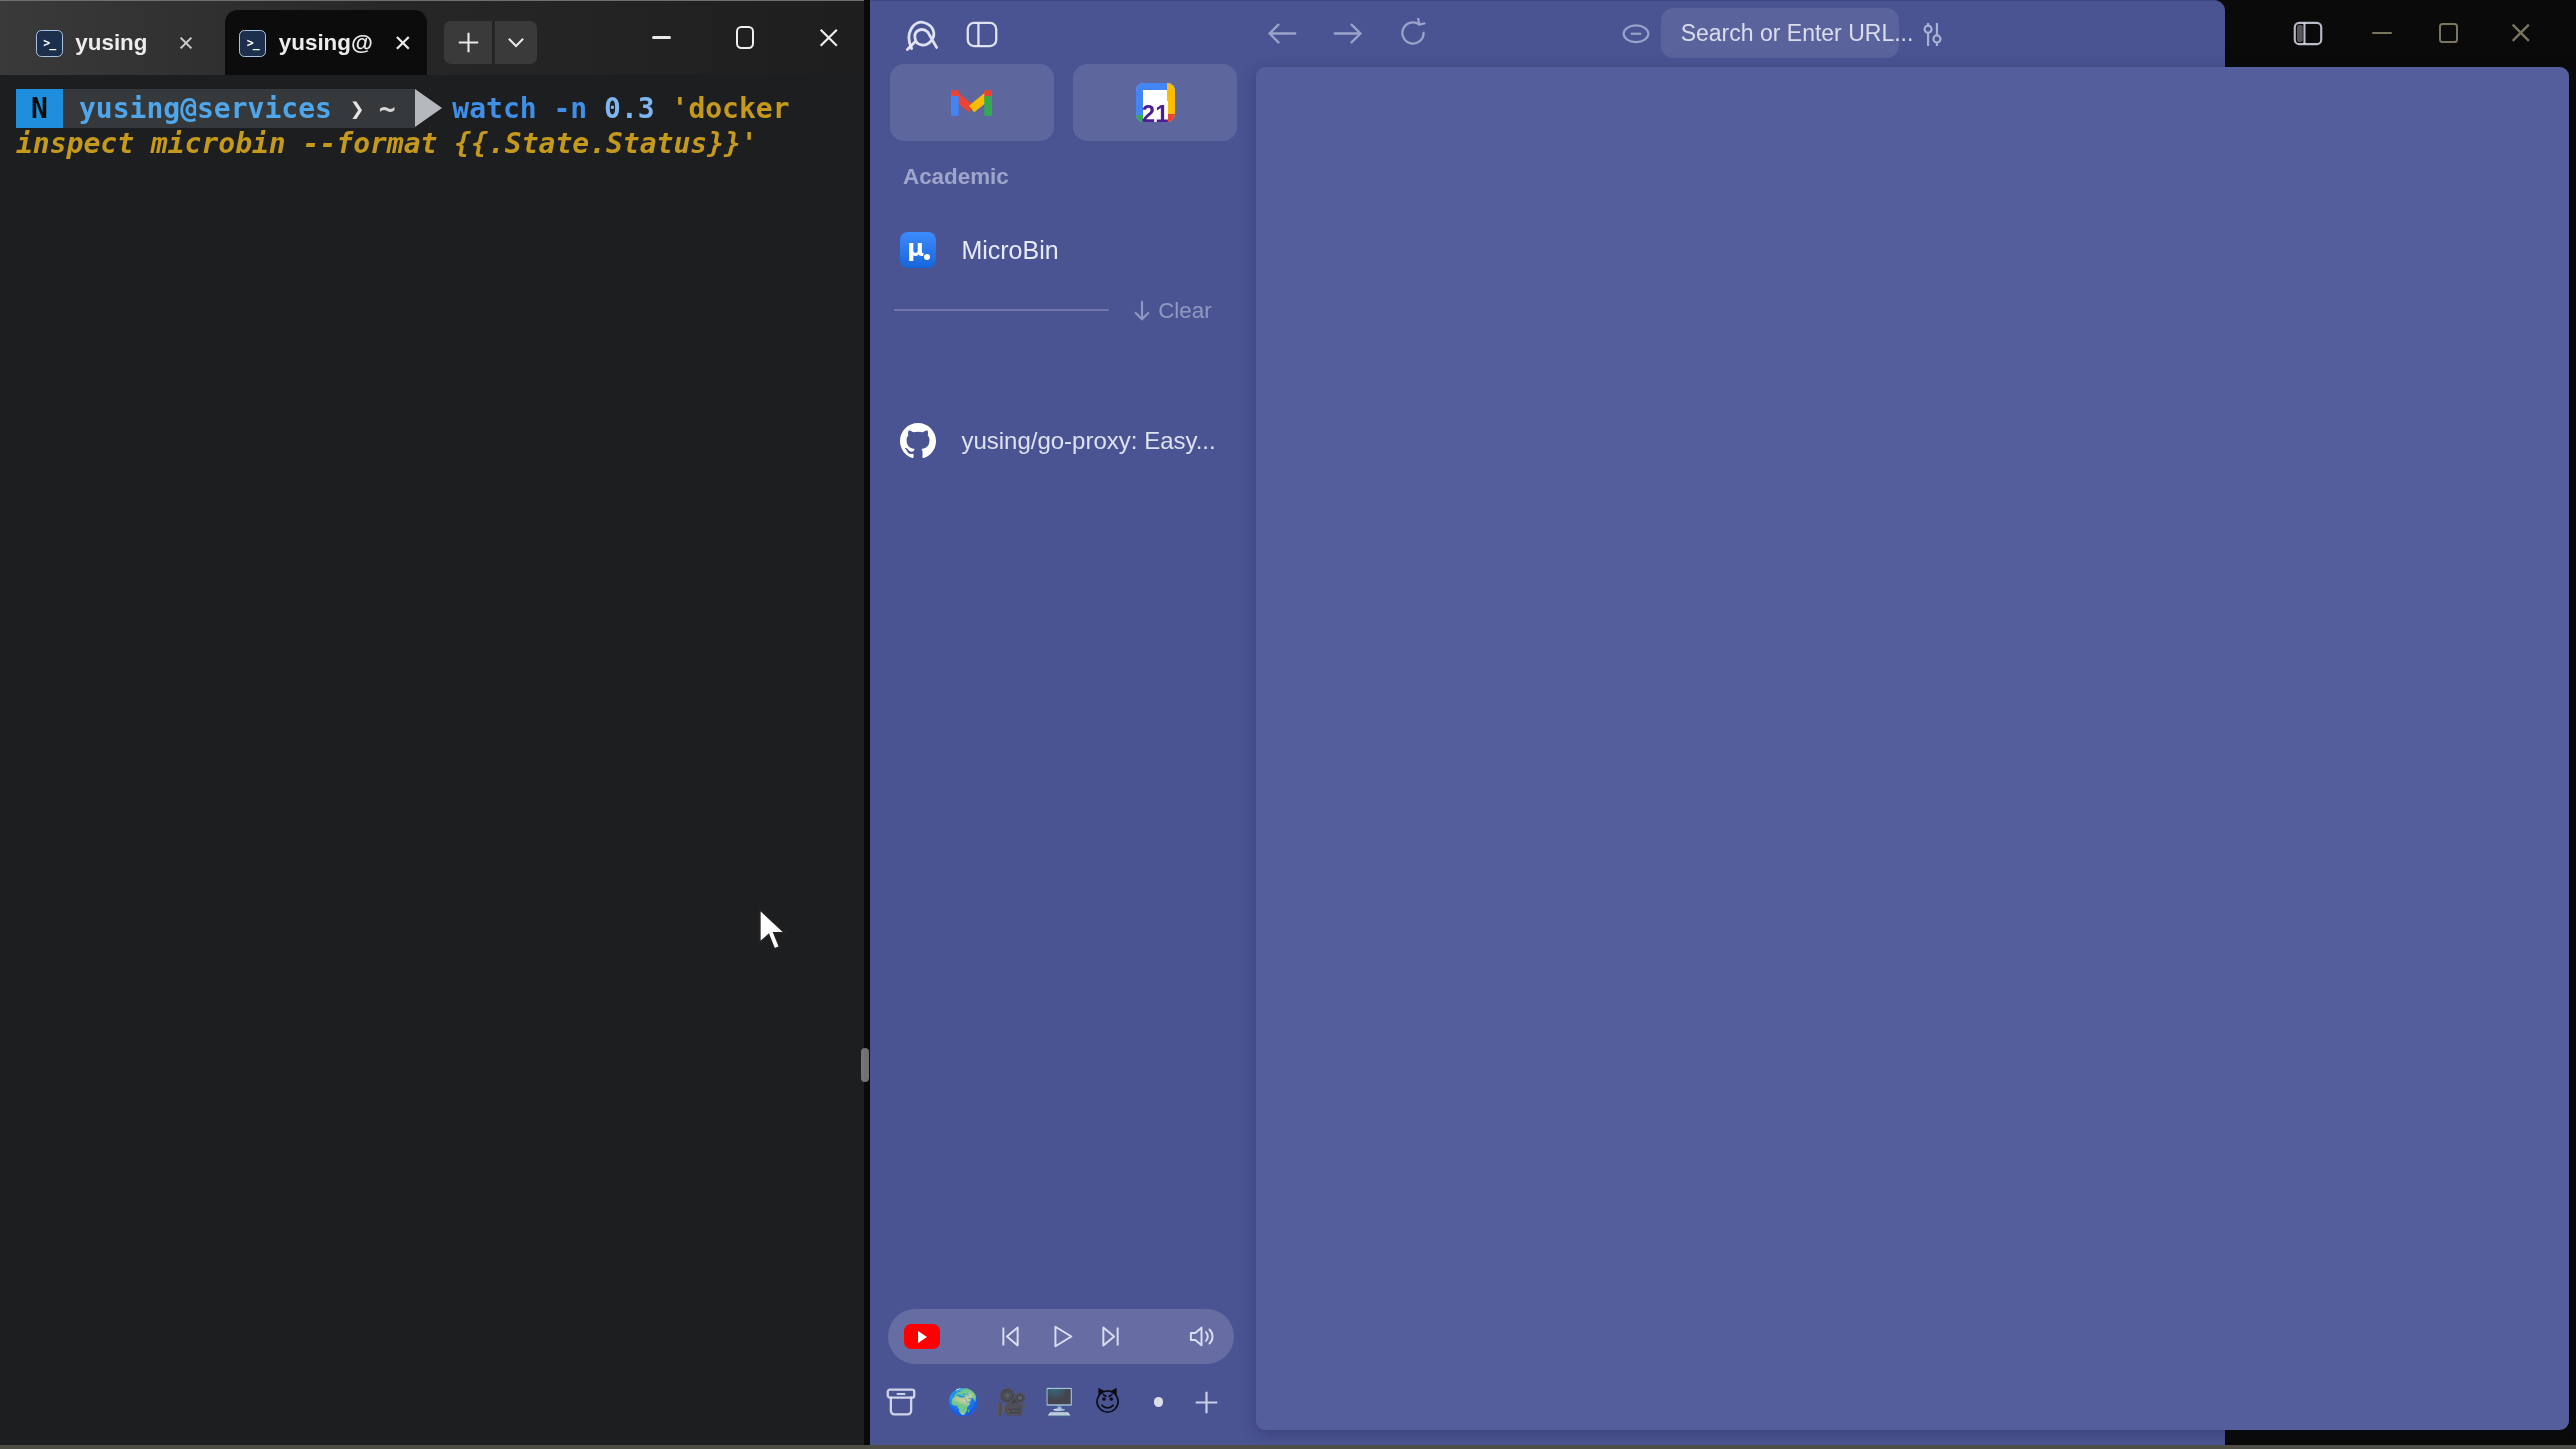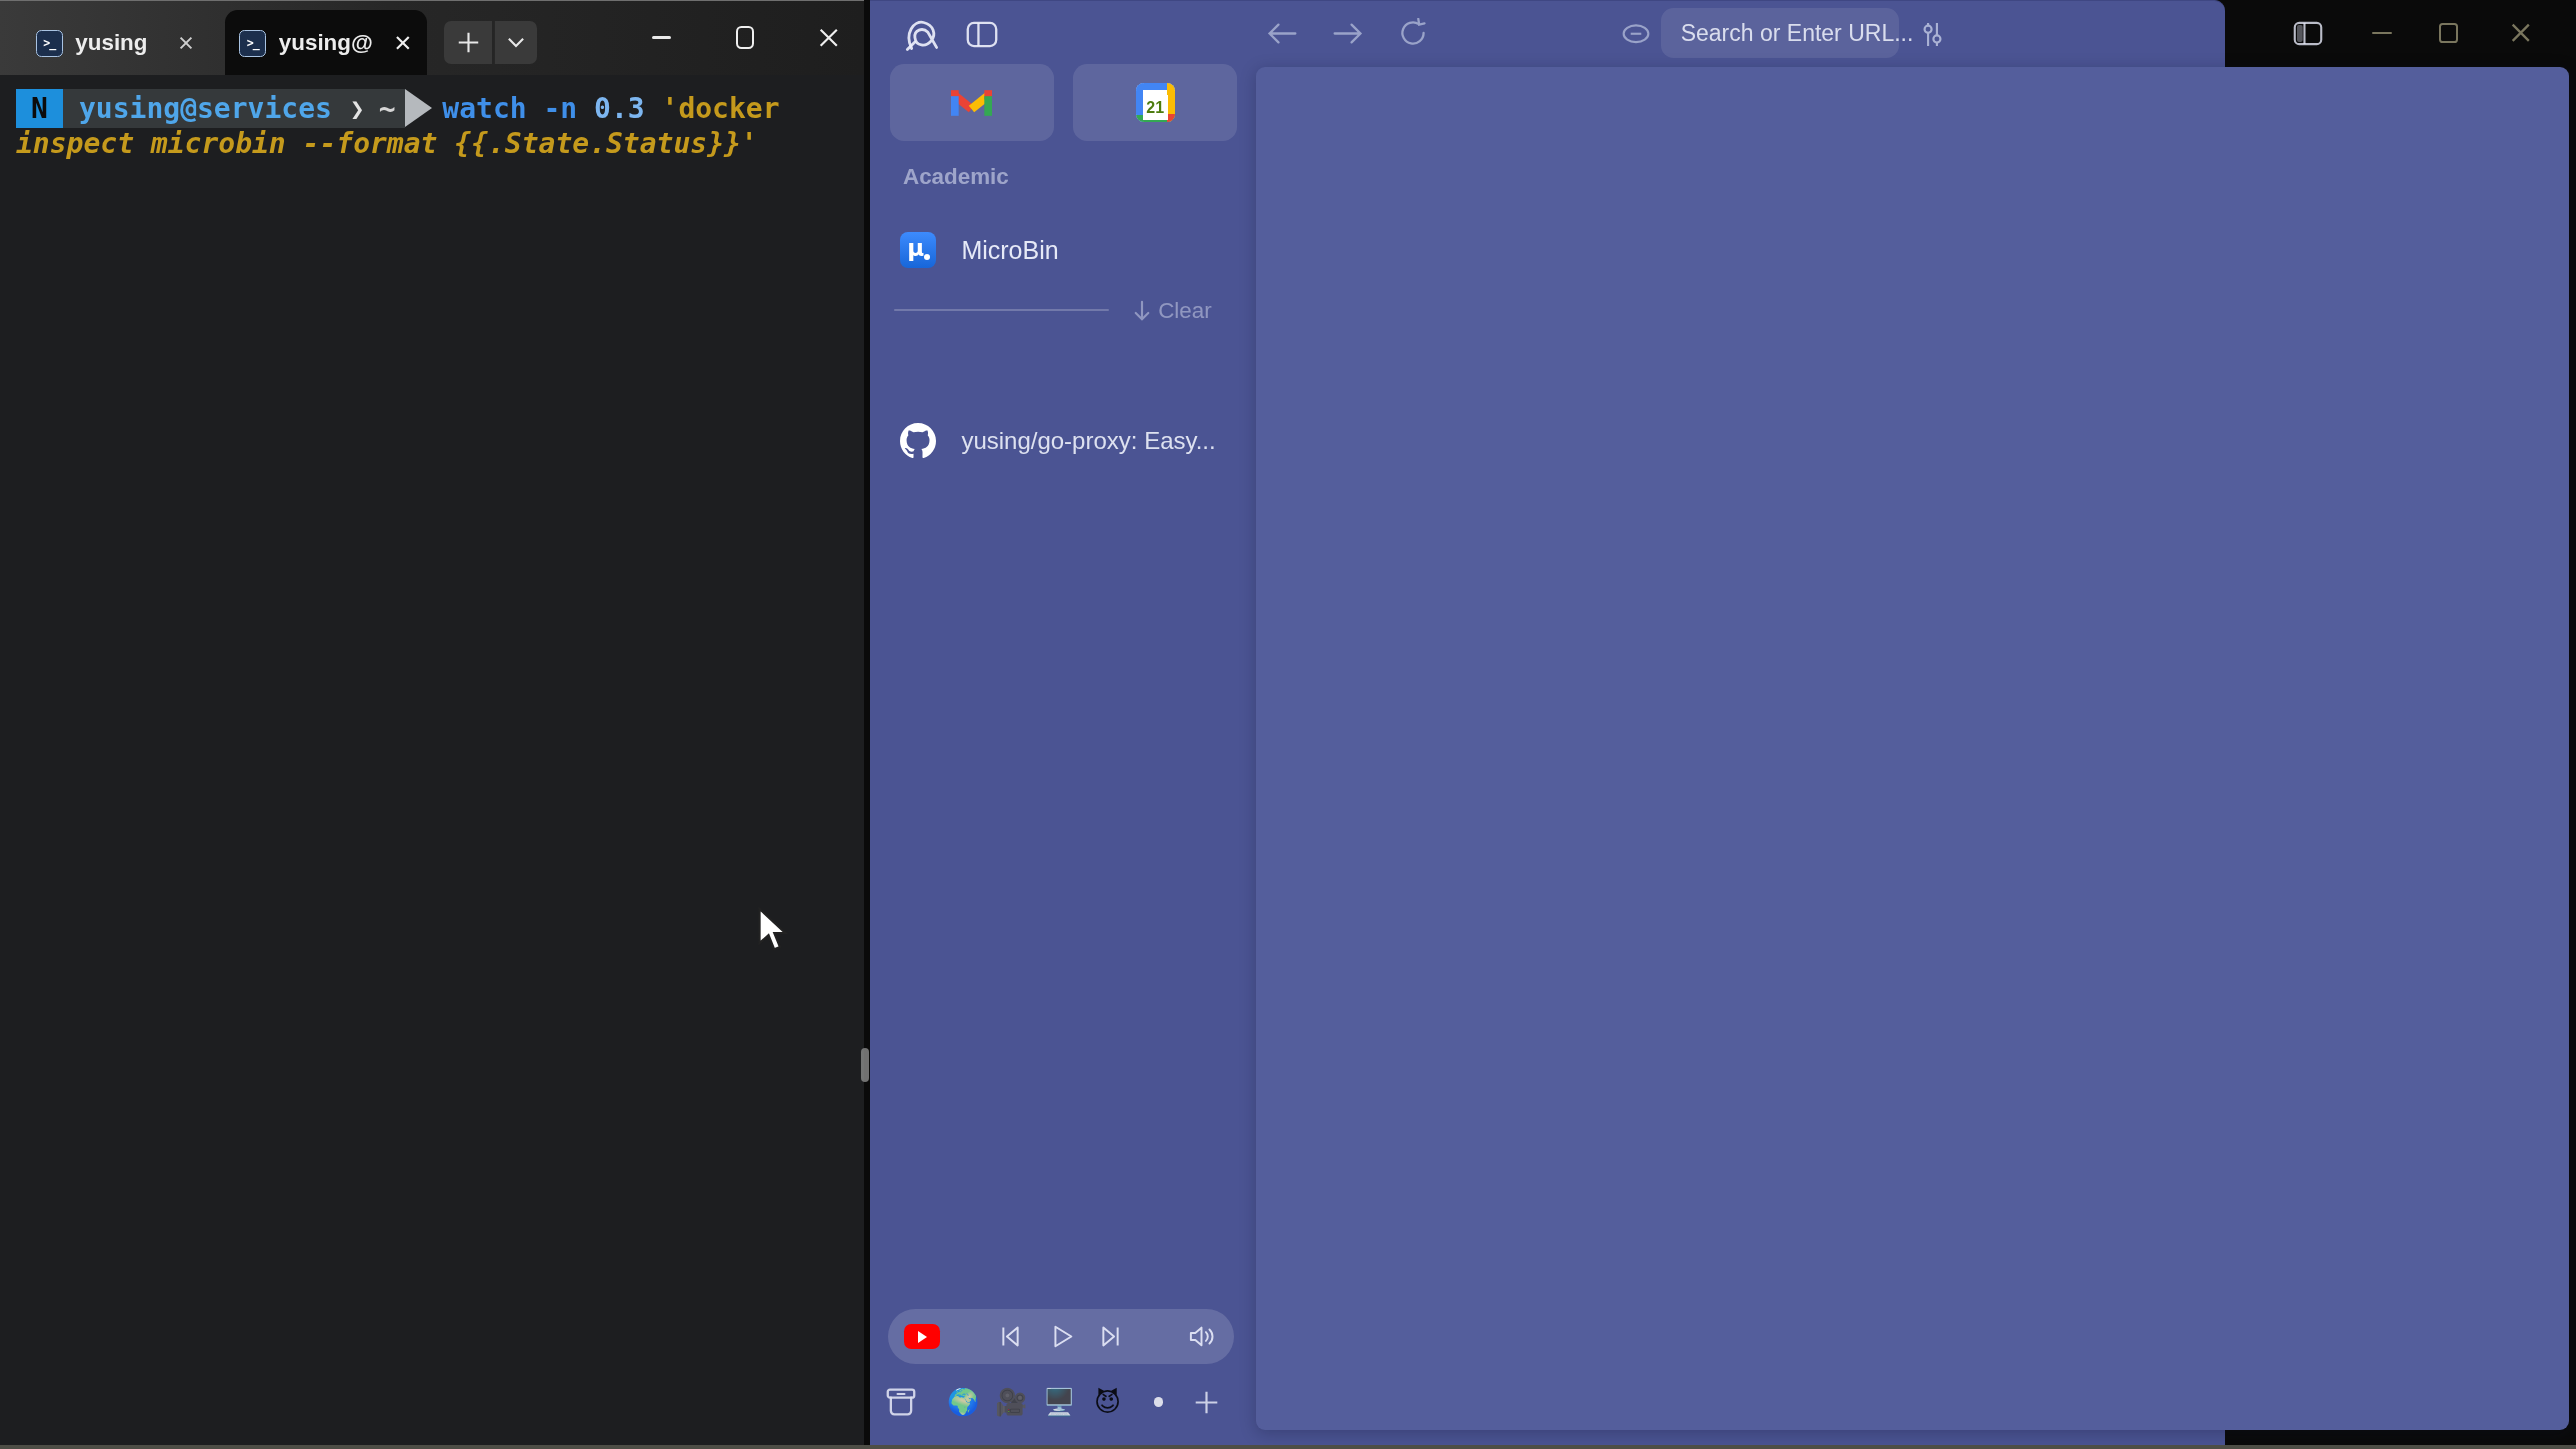--- a/index.html
+++ b/index.html
@@ -25,21 +25,21 @@
             border-radius:0 7.2px 7.2px 0;border-left:1.8px solid #272727;display:flex;align-items:center;justify-content:center;box-sizing:border-box;}
   .t-winctl{position:absolute;top:0;height:73px;width:61px;display:flex;align-items:center;justify-content:center;}
   .t-min{left:631px;} .t-max{left:714px;} .t-close{left:798px;}
   .t-minbar{width:19.7px;height:2.7px;background:#e9e9e9;border-radius:1.8px;}
   .t-maxbox{width:18px;height:23px;border:2.2px solid #efefef;border-radius:5.4px;box-sizing:border-box;}
 
   .t-body{position:absolute;left:0;top:75px;width:100%;height:1374px;background:#1d1e20;
           font-family:"DejaVu Sans Mono","Liberation Mono",monospace;font-weight:bold;font-size:28px;}
   .prompt-line{position:absolute;left:16px;top:14.3px;height:39px;display:flex;align-items:stretch;}
   .p-badge{width:47px;background:#1d8fdc;color:#0c0c0c;display:flex;align-items:center;justify-content:center;}
-  .p-seg{background:#35393b;display:flex;align-items:center;padding:0 2px 0 16px;}
+  .p-seg{background:#35393b;display:flex;align-items:center;padding:0 12px 0 16px;}
   .p-user{color:#4fa6ea;white-space:pre;}
   .p-chev{color:#e4e4e4;font-size:24px;padding:0 14.3px 0 18px;}
   .p-cwd{color:#d6d6d6;padding-right:7.2px;}
   .p-tri{width:0;height:0;border-top:19.7px solid transparent;border-bottom:19.7px solid transparent;border-left:27px solid #b5b9bd;}
   .cmd{display:flex;align-items:center;padding-left:10.7px;justify-content:center;}
   .cmd span{white-space:pre;}
   .c-blue{color:#3f8fe9;} .c-lblue{color:#7db6f0;} .c-gold{color:#c59a1c;}
   .cmd-line2{position:absolute;left:16px;top:52px;white-space:pre;font-style:italic;}
 
   #mouse-cursor{position:absolute;left:756px;top:832px;}
@@ -59,22 +59,22 @@
   .card{position:absolute;top:63px;width:164px;height:77px;border-radius:14.3px;background:rgba(255,255,255,0.11);
         display:flex;align-items:center;justify-content:center;}
   #card-gmail{left:19.7px;} #card-calendar{left:203px;}
 
   .gcal{position:relative;width:39px;height:39px;border-radius:8px;overflow:hidden;background:#fff;}
   .gcal .top{position:absolute;left:0;top:0;width:100%;height:7.2px;background:#4285f4;}
   .gcal .left{position:absolute;left:0;top:0;width:7.2px;height:100%;background:#4285f4;}
   .gcal .right{position:absolute;right:0;top:0;width:7.2px;height:100%;background:#fbbc04;}
   .gcal .bottom{position:absolute;left:0;bottom:0;width:100%;height:7.2px;background:#34a853;}
   .gcal .corner{position:absolute;right:0;bottom:0;width:8px;height:8px;background:#ea4335;}
-  .gcal .day{position:absolute;left:7.2px;top:12px;width:25px;height:25px;display:flex;align-items:center;justify-content:center;
-             font-size:16px;font-weight:bold;color:#4d7c0f;background:#fff;}
+  .gcal .day{position:absolute;left:7.2px;top:18px;width:25px;height:25px;display:flex;align-items:center;justify-content:center;
+             font-size:24px;font-weight:bold;color:#4c1d95;background:#fff;}
 
   .side-label{position:absolute;left:33px;top:163px;font-size:22.4px;font-weight:600;color:rgba(228,232,248,0.55);}
   .side-row{position:absolute;left:19.7px;width:349px;height:54px;display:flex;align-items:center;gap:25px;padding-left:10.7px;box-sizing:border-box;border-radius:10.7px;}
   #row-microbin{top:222px;}
   #row-newtab{top:345px;color:rgba(230,234,250,0.65);}
   #row-ghtab{top:413px;}
   .row-title{font-size:25px;color:#e6e9f7;white-space:nowrap;}
   .row-title.dim{color:rgba(230,234,250,0.62);font-size:24px;}
   .mb-icon{position:relative;width:36px;height:36px;border-radius:8px;flex:0 0 auto;
            background:linear-gradient(180deg,#3d8bfd,#1766d9);display:flex;align-items:center;justify-content:center;}

